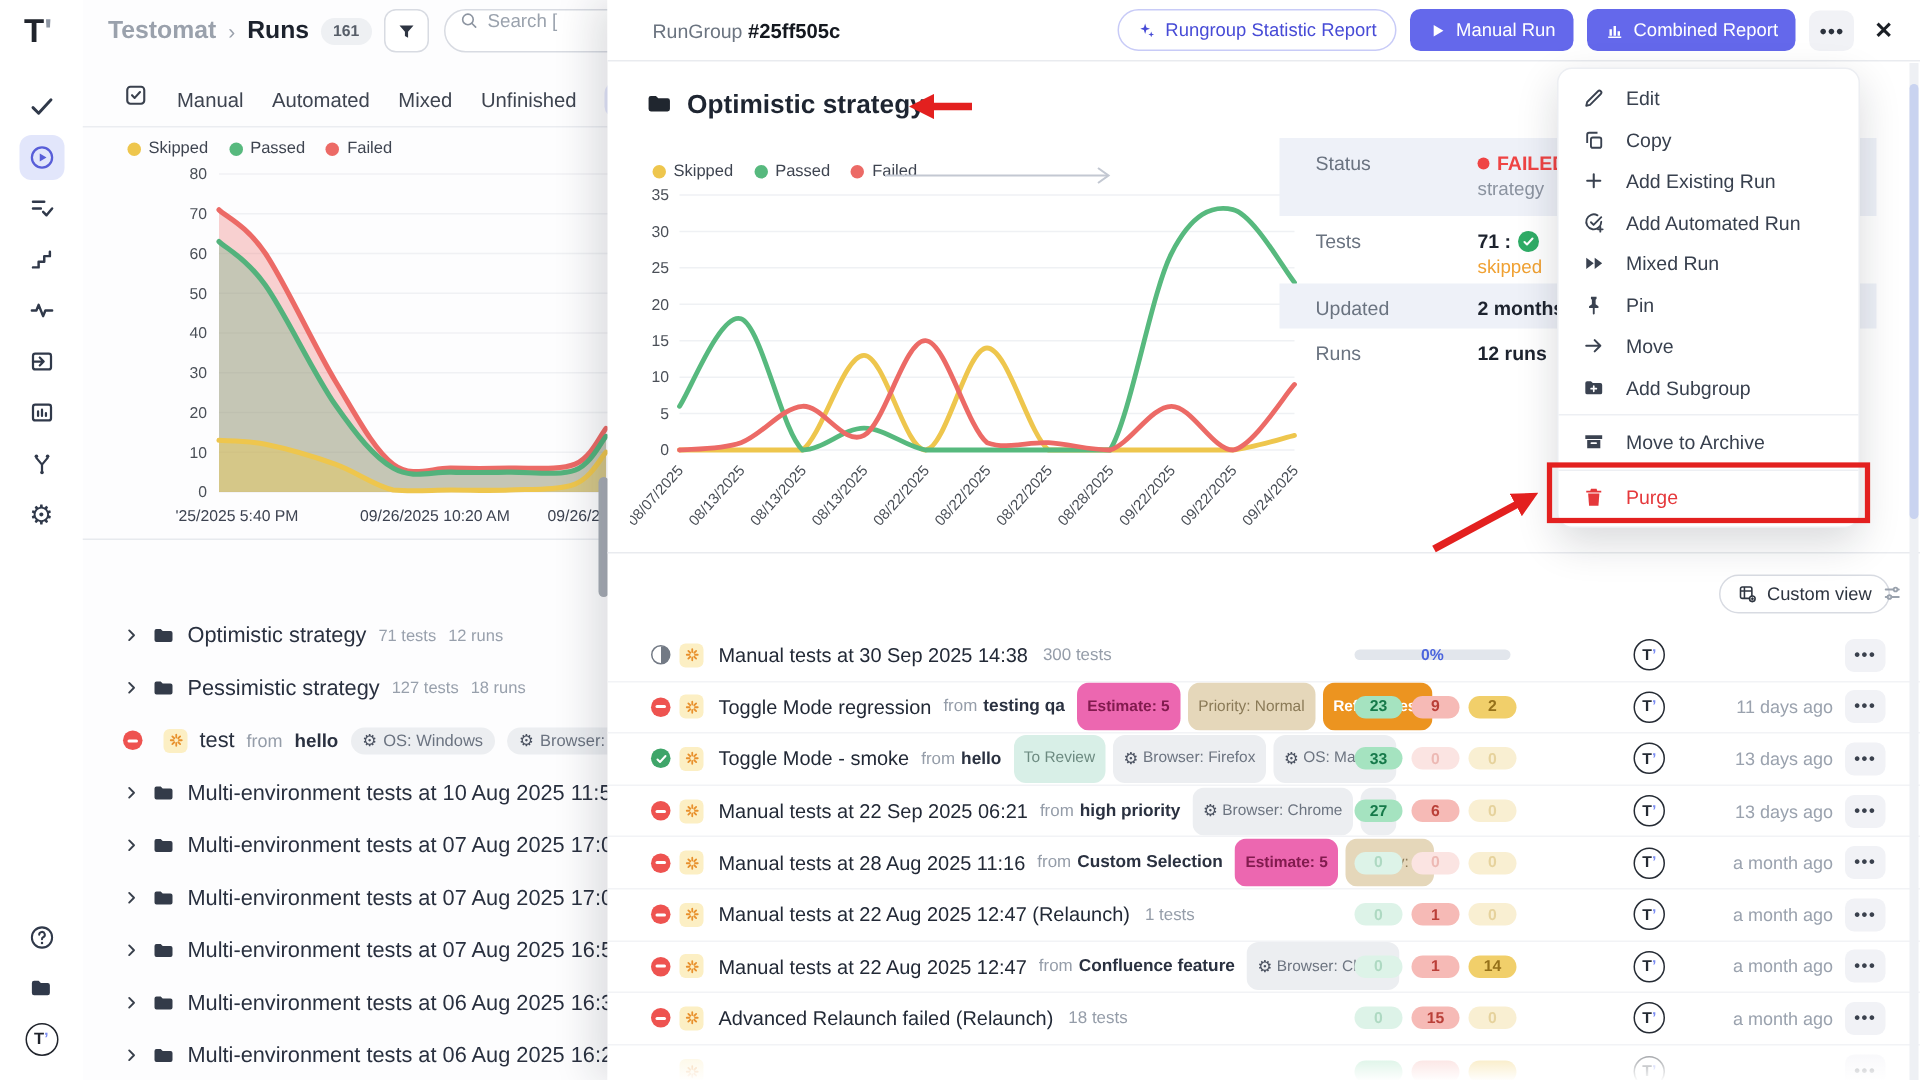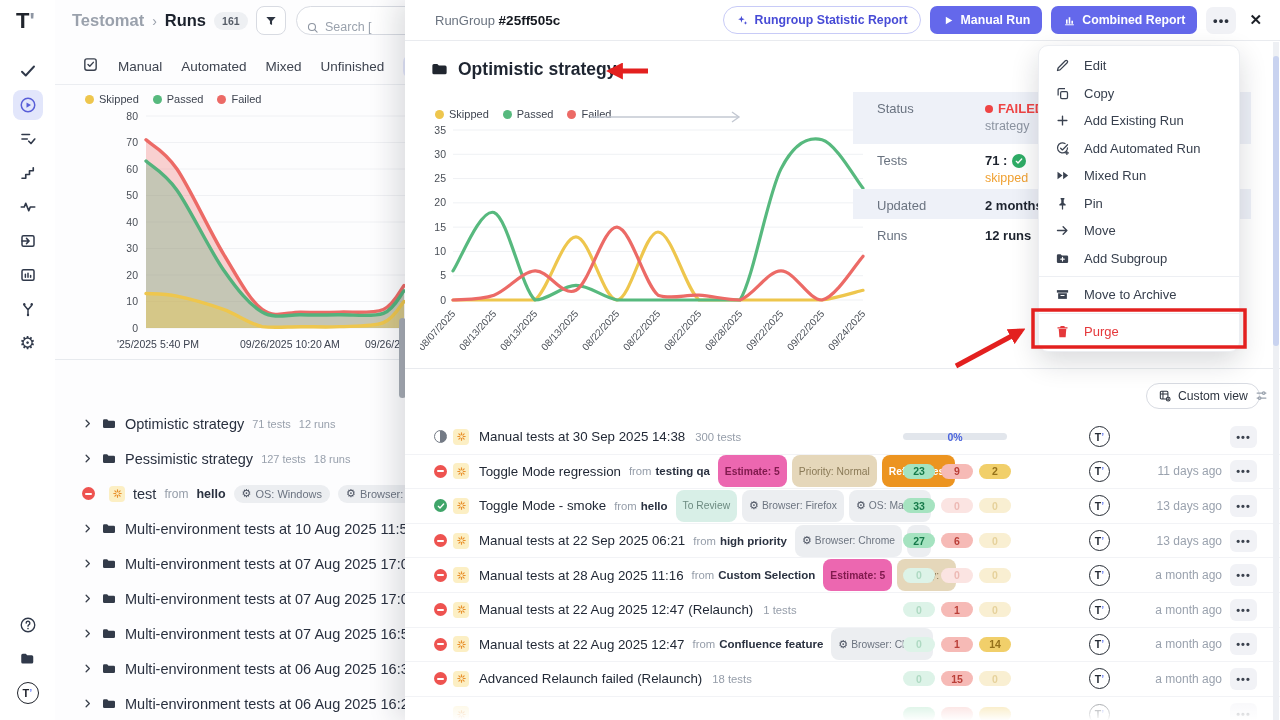--- a/index.html
+++ b/index.html
@@ -20,21 +20,21 @@
   .page { position:absolute; left:55px; top:0; width:1225px; height:720px; background:#fdfdfe; z-index:1; }
   .crumbs { position:absolute; left:17px; top:11px; display:flex; align-items:center; gap:8px; font-size:16.5px;justify-content:flex-end; }
   .crumb-parent { color:#9aa1ac; font-weight:700; cursor:pointer; }
   .crumb-sep { color:#9aa1ac; font-size:14px; }
   .crumb-cur { color:#1c222d; font-weight:700; }
   .count-pill { background:#eef0f3; color:#565d68; font-size:10.5px; font-weight:700; border-radius:9px; padding:3px 8px; }
   .filter-btn { position:absolute; left:201px; top:6px; width:30px; height:29px; border:1px solid #d8dbe2; border-radius:8px;
     background:#fff; color:#2e3542; display:flex; align-items:center; justify-content:center; cursor:pointer; }
   .filter-btn svg { width:14px; height:14px; }
   .search { position:absolute; left:241px; top:6px; width:160px; height:29px; border:1px solid #d8dbe2; border-radius:15px;
-    background:#fff; display:flex; align-items:flex-end; padding:0 8px 0 9px; gap:6px; }
+    background:#fff; display:flex; align-items:flex-start; padding:0 8px 0 9px; gap:6px; }
   .search svg { width:13px; height:13px; color:#8d95a1; flex:none; }
   .search-text { font-size:12.5px; color:#9aa2ad; flex:1; white-space:nowrap; overflow:hidden; }
   .search-clear { font-size:14px; font-weight:700; color:#1c222d; cursor:pointer; }
   .tabs { position:absolute; left:27px; top:52px; display:flex; align-items:center; gap:19px; height:28px; }
   .tab-icon { color:#3a414e; cursor:pointer; } .tab-icon svg { width:17px; height:17px; }
   .tab { font-size:13.5px; color:#3e4450; cursor:pointer; white-space:nowrap; }
   .tab-partial { background:#e4e7fb; color:#585ed6; font-weight:700; font-size:13px; border-radius:7px;
     padding:4px 10px; cursor:pointer; }
   .tabs-divider { position:absolute; left:0; top:84px; width:350px; border-top:1px solid #ebedf1; }
   .legend { display:flex; align-items:center; gap:14px; }
@@ -59,21 +59,21 @@
   .from-name { font-size:12.5px; font-weight:700; color:#2a3140; }
   .left-thumb { position:absolute; left:344px; top:318px; width:7px; height:80px; background:#a8adb5; border-radius:4px; z-index:2; cursor:grab; }
   
   .modal { position:absolute; left:405px; top:0; width:875px; height:720px; background:#fff; z-index:10;
     box-shadow:-10px 0 26px rgba(20,25,40,.14); }
   .m-head { position:absolute; left:0; top:0; width:100%; height:41px; border-bottom:1px solid #e9ebef;
     display:flex; align-items:center; padding:0 14px 0 30px; gap:9px; background:#fff; }
   .m-title { font-size:13px; color:#6b7480; white-space:nowrap; }
   .m-title b { color:#14181f; font-size:13.5px; }
   .m-actions { margin-left:auto; display:flex; align-items:center; gap:9px; }
-  .btn { height:28px; display:inline-flex; align-items:center; gap:6px; font-size:12.3px; font-weight:700;
+  .btn { height:28px; display:inline-flex; align-items:center; gap:6px; font-size:12.3px; font-weight:400;
     padding:0 12px; cursor:pointer; font-family:inherit; }
   .btn .ic { display:flex; } .btn .ic svg { width:13px; height:13px; }
   .btn.outline { background:#fff; color:#474bd6; border:1px solid #c8cbf7; border-radius:15px; }
   .btn.solid { background:#6468eb; color:#fff; border:none; border-radius:7px; }
   .more-btn { width:30px; height:27px; background:#f1f2f6; border:none; border-radius:7px; color:#2c323d;
     font-size:13px; font-weight:700; letter-spacing:1px; cursor:pointer; }
   .close-btn { background:none; border:none; font-size:15px; font-weight:600; color:#1b1f26; cursor:pointer; padding:0 4px; }
   .g-title { position:absolute; left:25px; top:59px; display:flex; align-items:center; gap:9px;
     font-size:17.5px; font-weight:700; color:#1e2531; }
   .g-title .folder-ic { color:#20262f; display:flex; } .g-title .folder-ic svg { width:19px; height:19px; }

